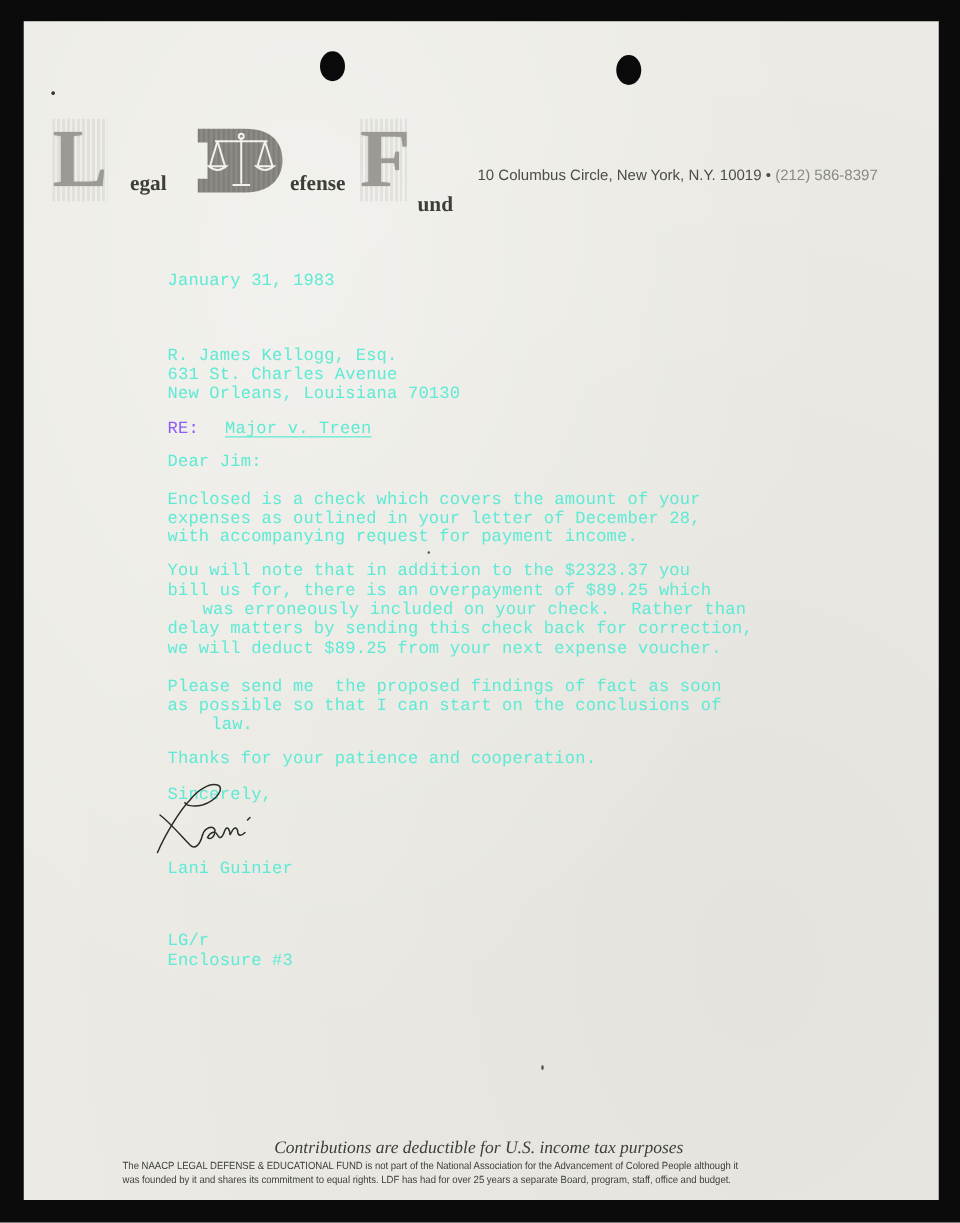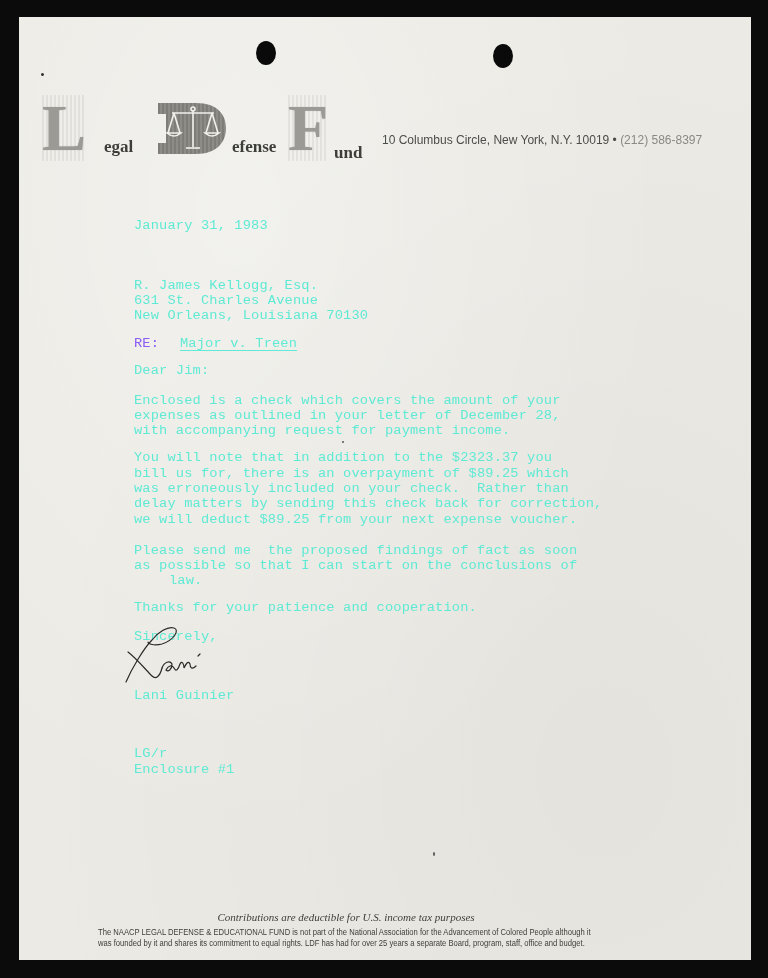--- a/index.html
+++ b/index.html
@@ -35,21 +35,21 @@
   .org-name { font-size:10.6px; letter-spacing:1.25px; white-space:nowrap; }
   .org-addr { font-size:12px; margin-top:1px; white-space:nowrap; }
 
   
   .typed { position:absolute; left:134px; color:#5eead4; font-size:13.7px; line-height:15.2px; white-space:pre; letter-spacing:0.15px; }
   .faded { color:#8b5cf6; }
   .underline { text-decoration:underline; text-underline-offset:3px; }
 
   .signature { position:absolute; left:122px; top:618px; width:90px; height:70px; }
 
-  .footer-note { position:absolute; left:0; width:692px; top:911px; text-align:center; font-family:"Liberation Serif","DejaVu Serif",serif; font-style:italic; font-size:11px; color:#3e3e3a; }
+  .footer-note { position:absolute; left:0; width:692px; top:911px; text-align:center; font-family:"Liberation Serif","DejaVu Serif",serif; font-style:italic; font-size:14px; color:#3e3e3a;padding-left:37px; }
   .footer-disclaimer { position:absolute; left:98px; top:927px; width:570px; font-family:"Liberation Sans","DejaVu Sans",sans-serif; font-size:8.3px; line-height:10.5px; color:#3e3e3a; transform:scaleX(0.92); transform-origin:left top; white-space:nowrap; }
 </style>
 </head>
 <body>
 
 <div class="paper"></div>
 
 <div class="hole" style="left:256px; top:41px;"></div>
 <div class="hole" style="left:493px; top:44px;"></div>
 <div class="speck" style="left:41px; top:73px; width:3px; height:3px; transform:rotate(30deg);"></div>
@@ -79,21 +79,21 @@
         <line x1="54" y1="12" x2="60" y2="32"></line>
         <path d="M47 32 Q54 38 61 32 Z"></path>
         <path d="M28 47 H42"></path>
         <circle cx="35" cy="8" r="2"></circle>
       </g>
     </svg>
   </div>
   <span class="small-word" style="left:190px; top:39px;">efense</span>
 
   <span class="big-letter" style="left:246px; top:-4px; font-size:66px;">F</span>
-  <span class="small-word" style="left:292px; top:45px;">und</span>
+  <span class="small-word" style="left:292px; top:56px;">und</span>
 </div>
 
 <div class="org-block">
   <div class="org-addr">
     <span>10 Columbus Circle, New York, N.Y. 10019</span>
     <span>•</span>
     <span style="color:#8a8a85;">(212) 586-8397</span>
   </div>
 </div>
 
@@ -110,21 +110,21 @@
 
 <div>
   <div class="typed" style="top:393px;">Enclosed is a check which covers the amount of your</div>
   <div class="typed" style="top:408px;">expenses as outlined in your letter of December 28,</div>
   <div class="typed" style="top:423px;">with accompanying request for payment income.</div>
 </div>
 
 <div>
   <div class="typed" style="top:450px;">You will note that in addition to the $2323.37 you</div>
   <div class="typed" style="top:466px;">bill us for, there is an overpayment of $89.25 which</div>
-  <div class="typed" style="top:481px;">was erroneously included on your check.  Rather than</div>
+  <div class="typed" style="top:481px;margin-left:28px;">was erroneously included on your check.  Rather than</div>
   <div class="typed" style="top:496px;">delay matters by sending this check back for correction,</div>
   <div class="typed" style="top:512px;">we will deduct $89.25 from your next expense voucher.</div>
 </div>
 
 <div>
   <div class="typed" style="top:543px;">Please send me  the proposed findings of fact as soon</div>
   <div class="typed" style="top:558px;">as possible so that I can start on the conclusions of</div>
   <div class="typed" style="top:573px;margin-left:35px;">law.</div>
 </div>
 
@@ -141,19 +141,19 @@
       <path d="M6 34 C14 40 24 52 30 58 C34 62 38 58 40 50"></path>
       <path d="M40 50 C42 44 48 42 50 46 C50 52 46 54 44 52 C46 48 50 46 52 50 C54 54 56 52 58 46 C60 42 62 46 62 50 C64 46 66 42 68 46 C68 50 70 52 74 48"></path>
       <path d="M76 38 L78 36"></path>
     </g>
   </svg>
 </div>
 
 <div class="typed" style="top:688px;">Lani Guinier</div>
 
 <div class="typed" style="top:746px;">LG/r</div>
-<div class="typed" style="top:762px;">Enclosure #1</div>
+<div class="typed" style="top:762px;">Enclosure #3</div>
 
 <div class="footer-note">Contributions are deductible for U.S. income tax purposes</div>
 <div class="footer-disclaimer">
   <div>The NAACP LEGAL DEFENSE &amp; EDUCATIONAL FUND is not part of the National Association for the Advancement of Colored People although it</div>
   <div>was founded by it and shares its commitment to equal rights. LDF has had for over 25 years a separate Board, program, staff, office and budget.</div>
 </div>
 
 </body></html>

